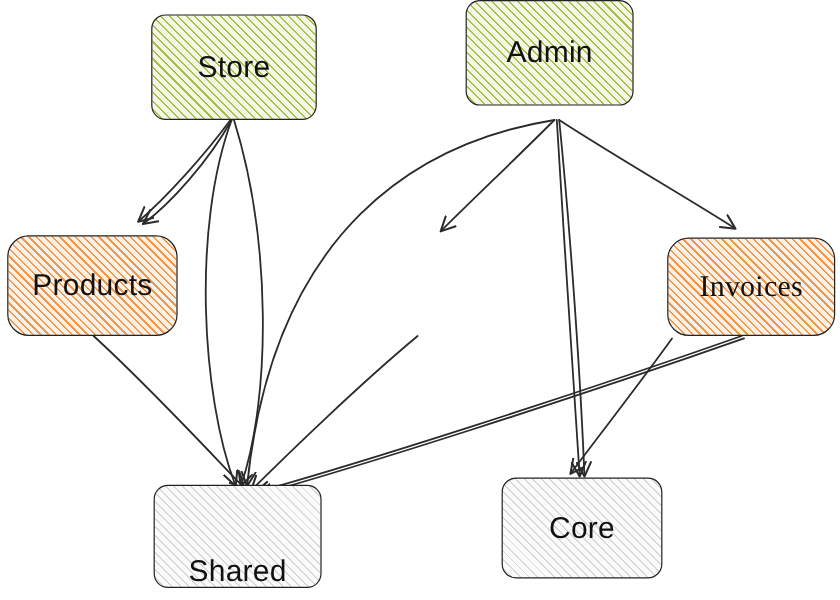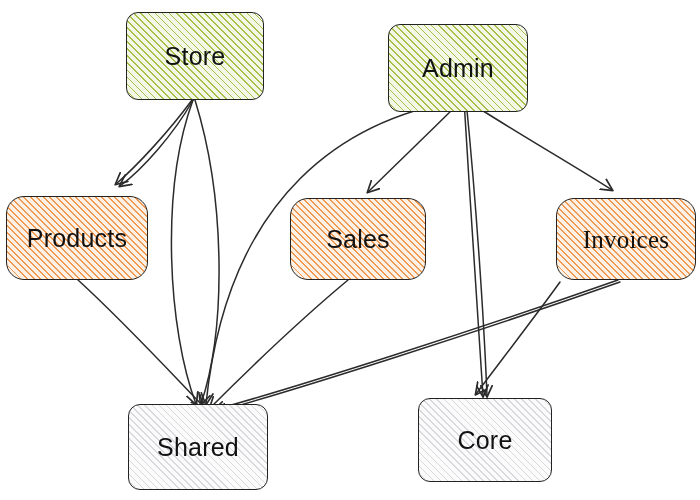--- a/index.html
+++ b/index.html
@@ -81,37 +81,34 @@
         <path d="M 618,280 C 470,332 300,386 214,410" marker-end="url(#ah)"></path>
         <path d="M 620,282 C 472,334 302,388 216,412" marker-end="url(#ah)"></path>
         <path d="M 560,282 C 540,310 500,362 476,394" marker-end="url(#ah)"></path>
       </g>
   </svg>
 
   <div class="node fill-green" style="left:126px;top:12px;width:138px;height:88px;">
     <span class="node-label">Store</span>
   </div>
 
-  <div class="node fill-green" style="left:388px;top:24px;width:140px;height:88px;">
+  <div class="node fill-green" style="left:388px;top:0;width:140px;height:88px;">
     <span class="node-label">Admin</span>
   </div>
 
   <div class="node fill-orange" style="left:6px;top:196px;width:142px;height:84px;">
     <span class="node-label">Products</span>
   </div>
 
-  <div class="node fill-orange" style="left:290px;top:198px;width:136px;height:82px;">
-    <span class="node-label">Sales</span>
-  </div>
 
   <div class="node fill-orange" style="left:556px;top:198px;width:140px;height:82px;font-family:Liberation Serif, serif;">
     <span class="node-label">Invoices</span>
   </div>
 
-  <div class="node fill-gray" style="left:128px;top:404px;width:140px;height:86px;">
+  <div class="node fill-gray" style="left:128px;top:404px;width:140px;height:86px;align-items:flex-end;">
     <span class="node-label">Shared</span>
   </div>
 
   <div class="node fill-gray" style="left:418px;top:398px;width:134px;height:84px;">
     <span class="node-label">Core</span>
   </div>
 
 </div>
 
 </body></html>

